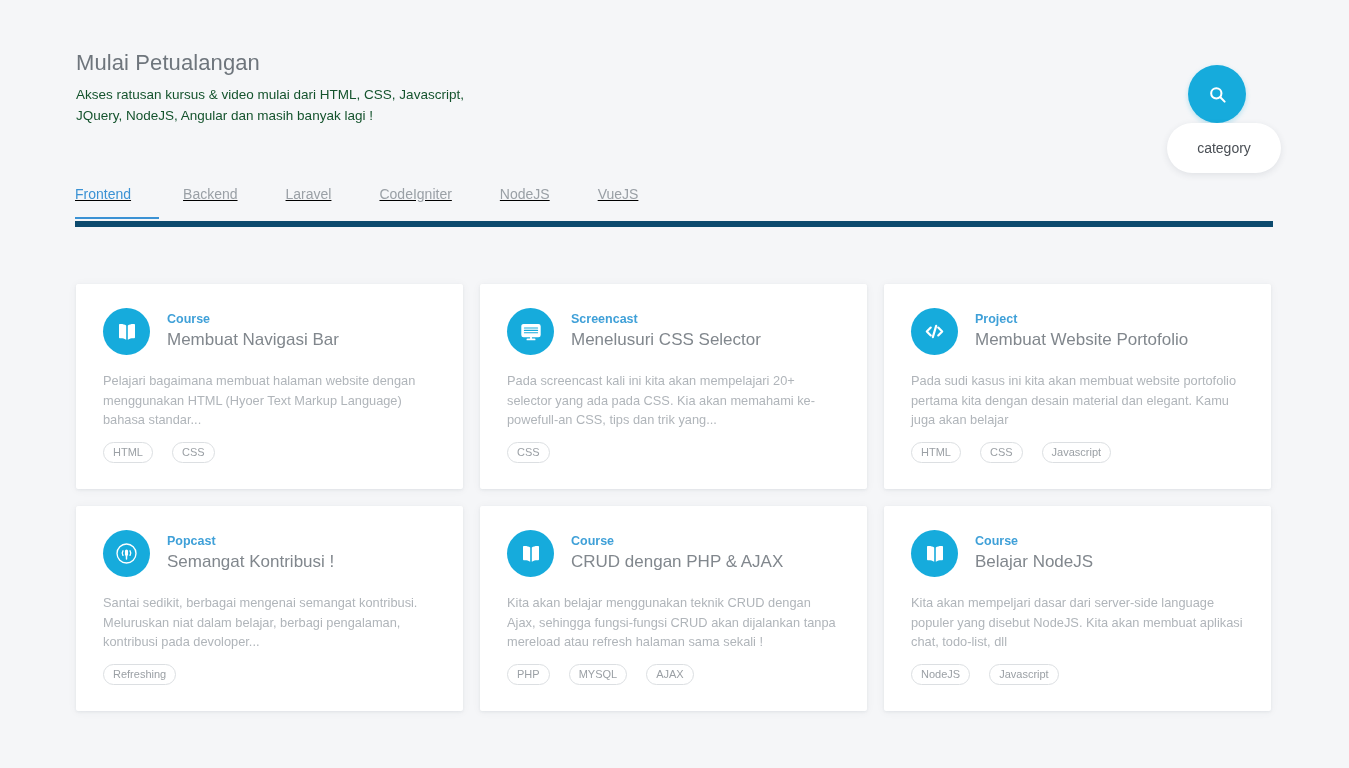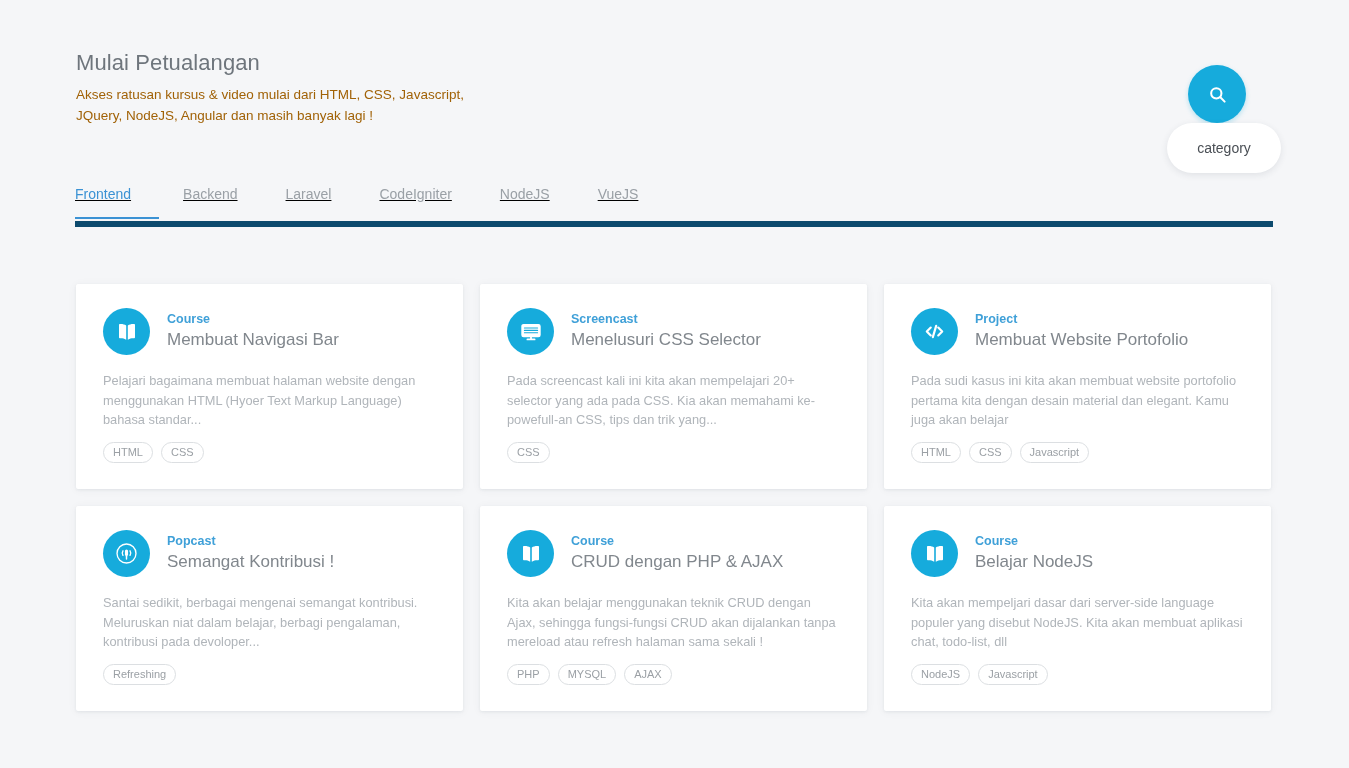--- a/index.html
+++ b/index.html
@@ -31,21 +31,21 @@
   .page-title {
     font-size: 22px;
     font-weight: 400;
     color: #6e757c;
     letter-spacing: .1px;
     line-height: 30px;
   }
   .page-subtitle {
     margin-top: 6px;
     font-size: 13.5px;
-    color: #a16207;
+    color: #14532d;
     line-height: 21px;
     max-width: 420px;
   }
   .header-actions {
     position: absolute;
     right: 0;
     top: 17px;
     display: flex;
     align-items: center;
     flex-direction: column;
@@ -166,21 +166,21 @@
     margin-top: 16px;
     font-size: 12.8px;
     line-height: 19.5px;
     color: #b0b5ba;
   }
   .card-tags {
     position: absolute;
     left: 27px;
     bottom: 26px;
     display: flex;
-    gap: 8px;
+    gap: 19px;
   }
   .tag {
     border: 1px solid #dcdfe2;
     border-radius: 11px;
     padding: 2px 9px 3px 9px;
     font-size: 11px;
     color: #9ba0a5;
     line-height: 14px;
     white-space: nowrap;
   }

